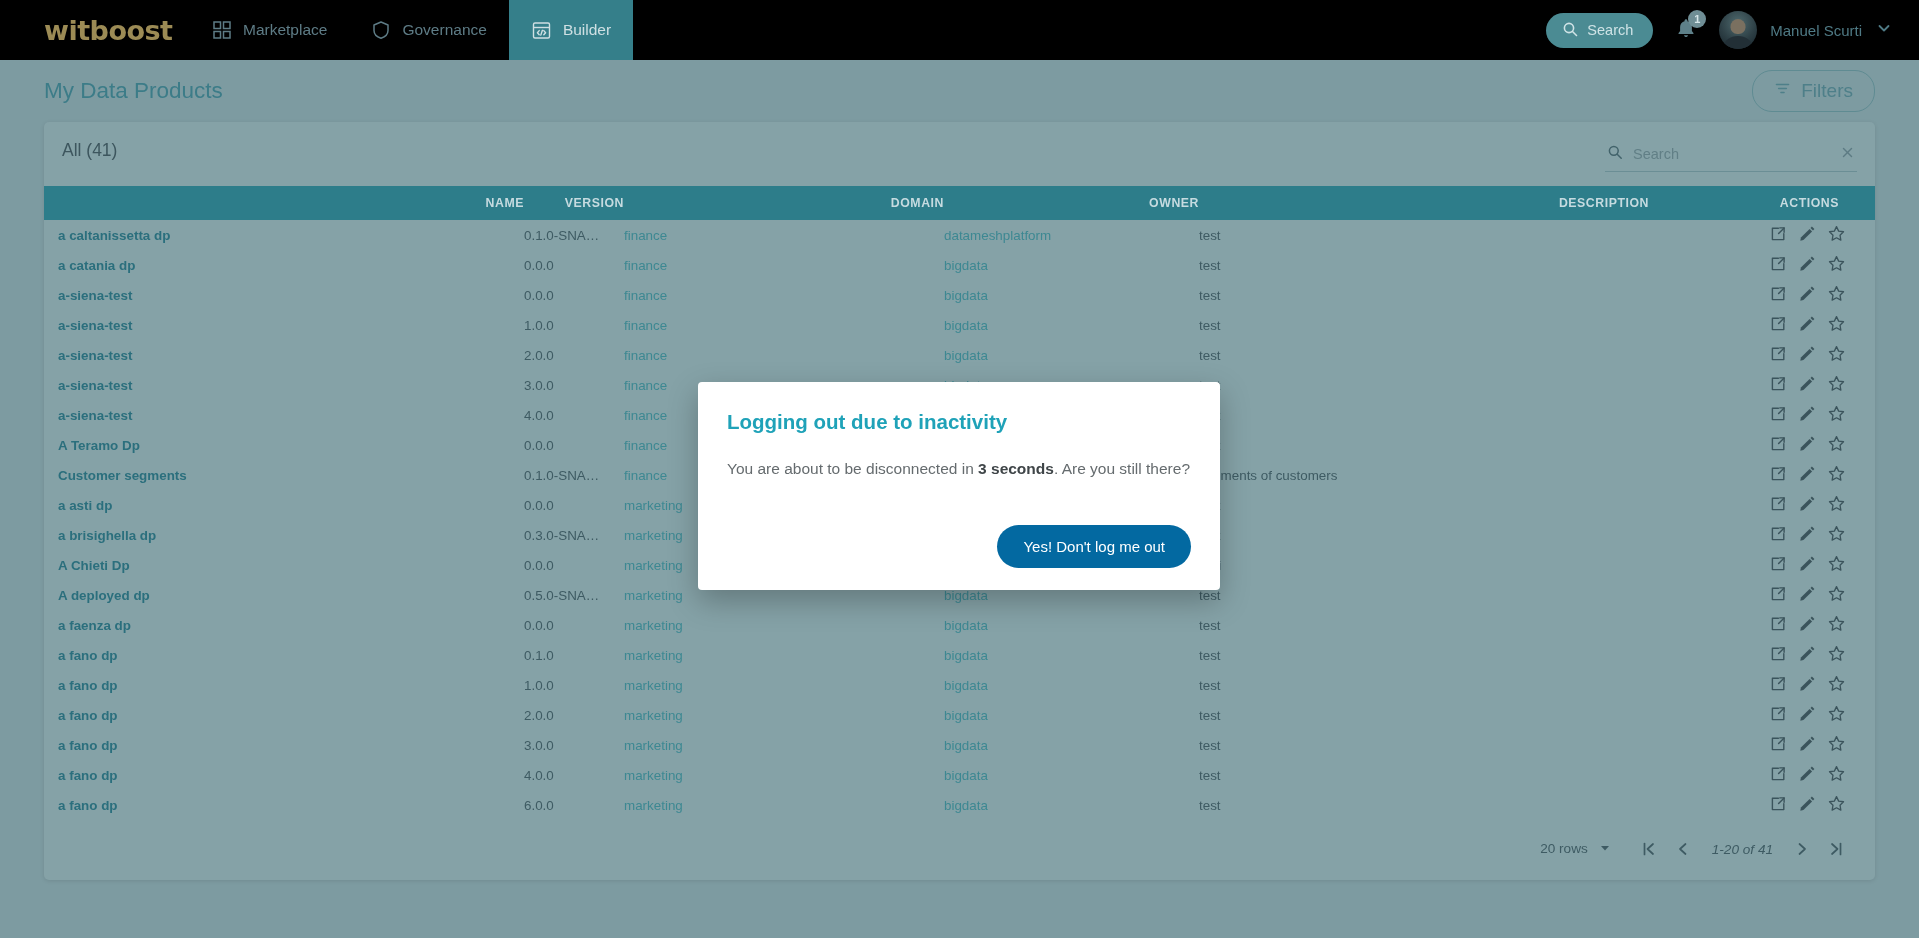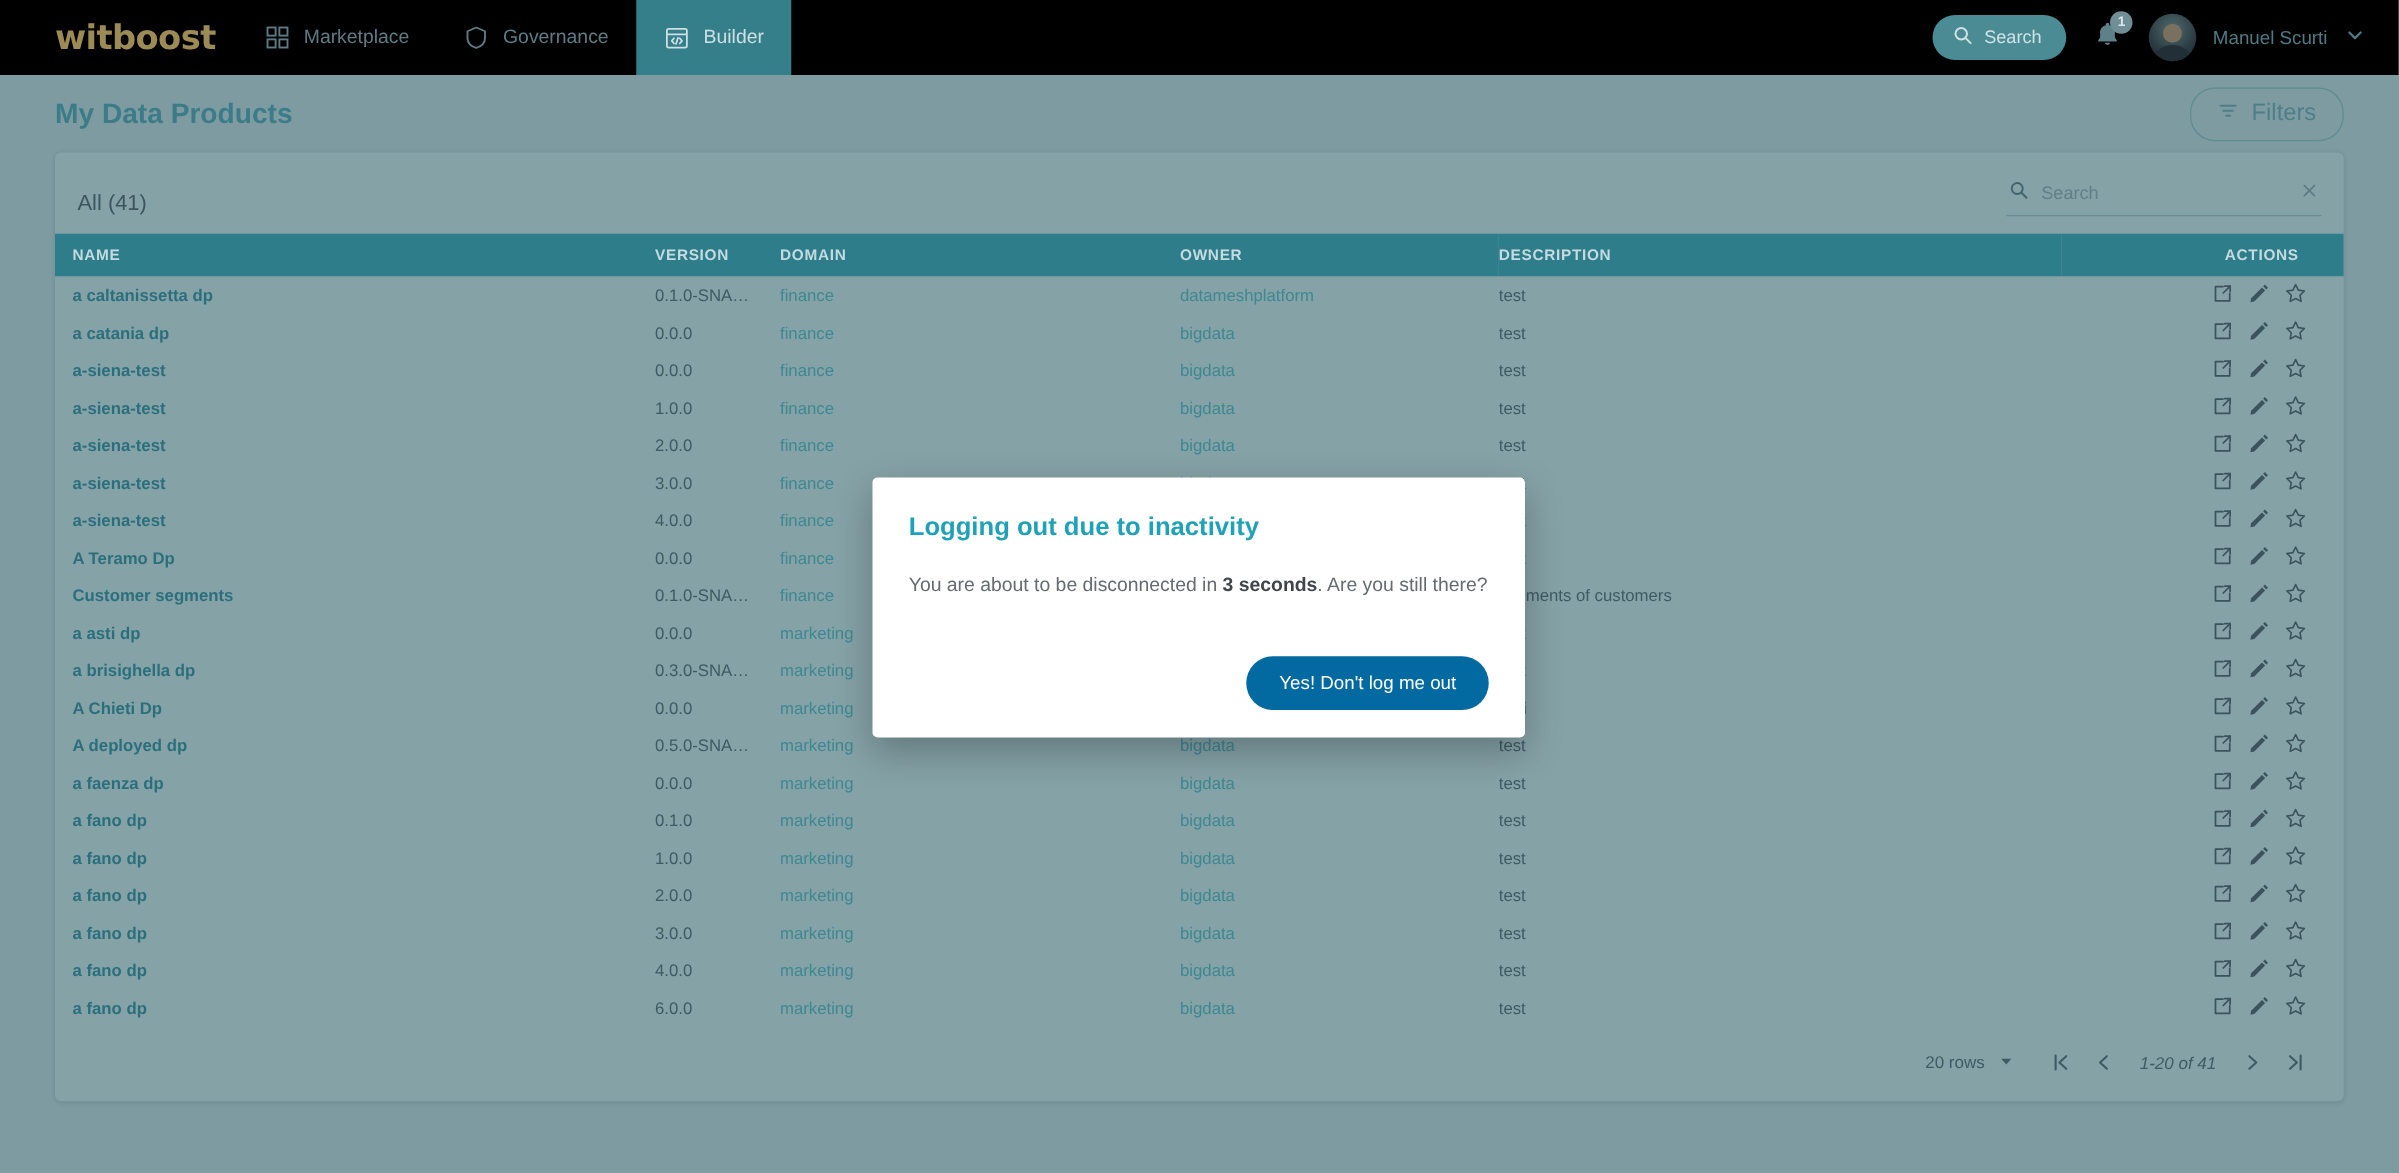--- a/index.html
+++ b/index.html
@@ -114,21 +114,21 @@
   
   #page { padding: 0 44px; position: relative; z-index: 1; }
   #page-head {
     height: 62px;
     display: flex;
     align-items: center;
   }
   #page-title {
     font-size: 22.5px;
     color: #3c7c88;
-    font-weight: 700;
+    font-weight: 400;
   }
   #filters-btn {
     margin-left: auto;
     display: flex; align-items: center; gap: 10px;
     border: 1px solid #5f8b92;
     border-radius: 20px;
     padding: 9px 21px;
     color: #4e7f89;
     font-size: 19px;
     cursor: pointer;
@@ -136,21 +136,21 @@
 
   
   #card {
     background: #85a2a7;
     border-radius: 5px;
     box-shadow: 0 1px 4px rgba(0,0,0,0.10);
     overflow: hidden;
   }
   #card-head {
     display: flex;
-    align-items: flex-end;
+    align-items: flex-start;
     padding: 18px 18px 14px 18px;
   }
   #card-title { font-size: 17.5px; color: #3d565e; font-weight: 500; }
   #table-search {
     margin-left: auto;
     display: flex;
     align-items: center;
     gap: 10px;
     width: 252px;
     border-bottom: 1px solid #6b8e95;
@@ -164,21 +164,21 @@
   }
   #table-search input::placeholder { color: #617f86; }
 
   table { width: 100%; border-collapse: collapse; table-layout: fixed; }
   thead th {
     background: #2d7d8a;
     color: #c6dbe0;
     font-size: 12.3px;
     font-weight: bold;
     letter-spacing: 0.55px;
-    text-align: left;
+    text-align: right;
     padding: 10px 0;
     height: 34px;
   }
   th.c-name   { width: 480px; padding-left: 14px; }
   th.c-ver    { width: 100px; }
   th.c-dom    { width: 320px; }
   th.c-own    { width: 255px; }
   th.c-desc   { width: 450px; }
   th.c-act    { text-align: right; padding-right: 36px; }
 

